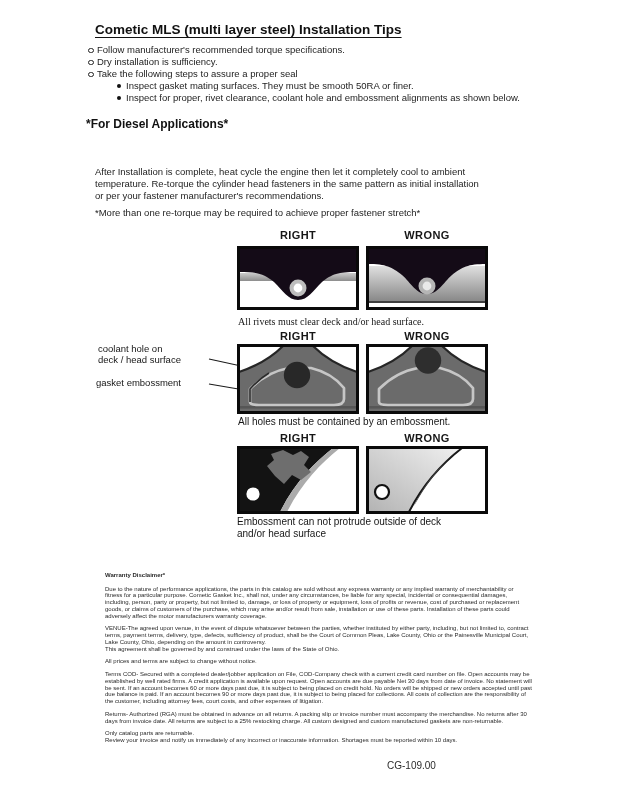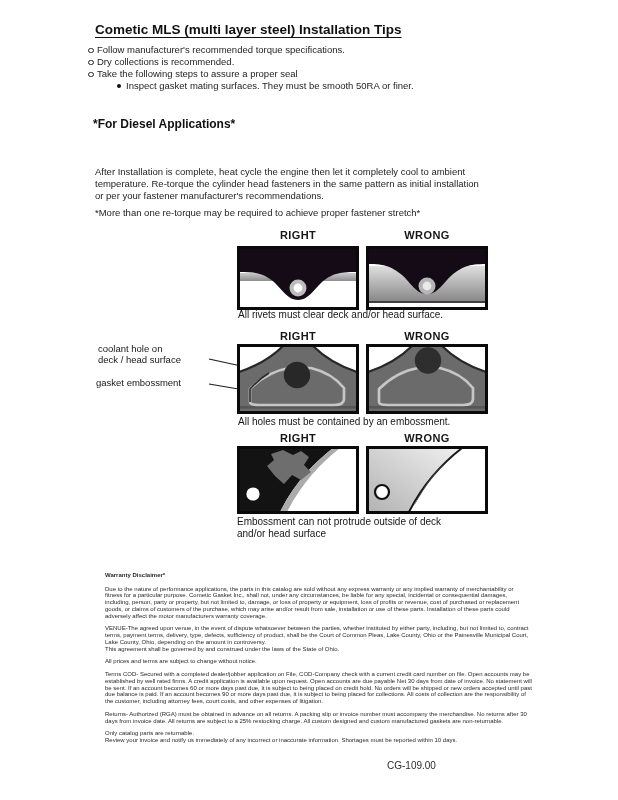--- a/index.html
+++ b/index.html
@@ -10,21 +10,21 @@
            text-decoration:underline; text-underline-offset:3px; color:#111; }
 
   .tips { position:absolute; left:88px; top:44px; width:470px; font-size:9.5px; line-height:12px; }
   .bullet { position:relative; padding-left:9px; }
   .bullet::before { content:""; position:absolute; left:0; top:3.5px; width:3.5px; height:3.5px;
                     border:0.9px solid #222; border-radius:50%; }
   .sub { position:relative; margin-left:29px; padding-left:9px; }
   .sub::before { content:""; position:absolute; left:0; top:3.8px; width:4.2px; height:4.2px;
                  background:#111; border-radius:50%; }
 
-  .diesel-heading { position:absolute; left:93px; top:117px; font-size:12px; font-weight:bold; color:#111; }
+  .diesel-heading { position:absolute; left:86px; top:117px; font-size:12px; font-weight:bold; color:#111; }
   .para { position:absolute; left:95px; width:445px; font-size:9.5px; line-height:12px; white-space:pre-line; }
   .p1 { top:134px; }
   .p2 { top:166px; }
   .note { top:207px; }
 
   .fig-label { position:absolute; width:122px; text-align:center; font-size:11px; font-weight:600;
                letter-spacing:0.4px; color:#161616; }
   .panel { position:absolute; width:122px; }
   .caption { position:absolute; left:238px; font-size:10px; line-height:11.5px; white-space:pre-line; color:#161616; }
 
@@ -42,23 +42,24 @@
 </style>
 </head>
 <body>
 
 <div class="page">
 
   <div class="title">Cometic MLS (multi layer steel) Installation Tips</div>
 
   <div class="tips">
     <div class="bullet">Follow manufacturer's recommended torque specifications.</div>
-    <div class="bullet">Dry collections is recommended.</div>
+    <div class="bullet">Dry installation is sufficiency.</div>
     <div class="bullet">Take the following steps to assure a proper seal</div>
     <div class="sub">Inspect gasket mating surfaces.  They must be smooth 50RA or finer.</div>
+    <div class="sub">Inspect for proper, rivet clearance, coolant hole and embossment alignments as shown below.</div>
   </div>
 
   <div class="diesel-heading">*For Diesel Applications*</div>
   <div class="para p2">After Installation is complete, heat cycle the engine then let it completely cool to ambient
 temperature. Re-torque the cylinder head fasteners in the same pattern as initial installation
 or per your fastener manufacturer's recommendations.</div>
   <div class="para note">*More than one re-torque may be required to achieve proper fastener stretch*</div>
 
   <div class="fig-label" style="left:237px; top:229px;">RIGHT</div>
   <div class="fig-label" style="left:366px; top:229px;">WRONG</div>
@@ -87,21 +88,21 @@
     </defs>
     <rect x="0" y="0" width="122" height="64" fill="#ffffff"></rect>
     <rect x="2" y="20" width="118" height="36" fill="url(#g1w)"></rect>
     <rect x="2" y="55.4" width="118" height="1.4" fill="#111111"></rect>
     <path d="M2,2 H120 V18 C102,18 96,21 86,29 C77,37 72,48 61,48 C50,48 45,37 36,29 C26,21 20,18 2,18 Z" fill="#140b17"></path>
     <circle cx="61" cy="40" r="8.5" fill="#b5b5b5"></circle>
     <circle cx="61" cy="40" r="4.4" fill="#e9e9e9"></circle>
     <rect x="1.5" y="1.5" width="119" height="61" fill="none" stroke="#0a0a0a" stroke-width="3"></rect>
   </svg>
 
-  <div class="caption" style="top:309px;">All rivets must clear deck and/or head surface.</div>
+  <div class="caption" style="top:316px;font-family:Liberation Serif, serif;">All rivets must clear deck and/or head surface.</div>
 
   <div class="fig-label" style="left:237px; top:330px;">RIGHT</div>
   <div class="fig-label" style="left:366px; top:330px;">WRONG</div>
 
   <div class="callout c1" style="white-space:pre-line;">coolant hole on
 deck / head surface</div>
   <div class="callout c2">gasket embossment</div>
 
   <svg class="leader-svg" width="200" height="60">
     <line x1="104" y1="17" x2="191" y2="36" stroke="#1a1a1a" stroke-width="1.1"></line>

